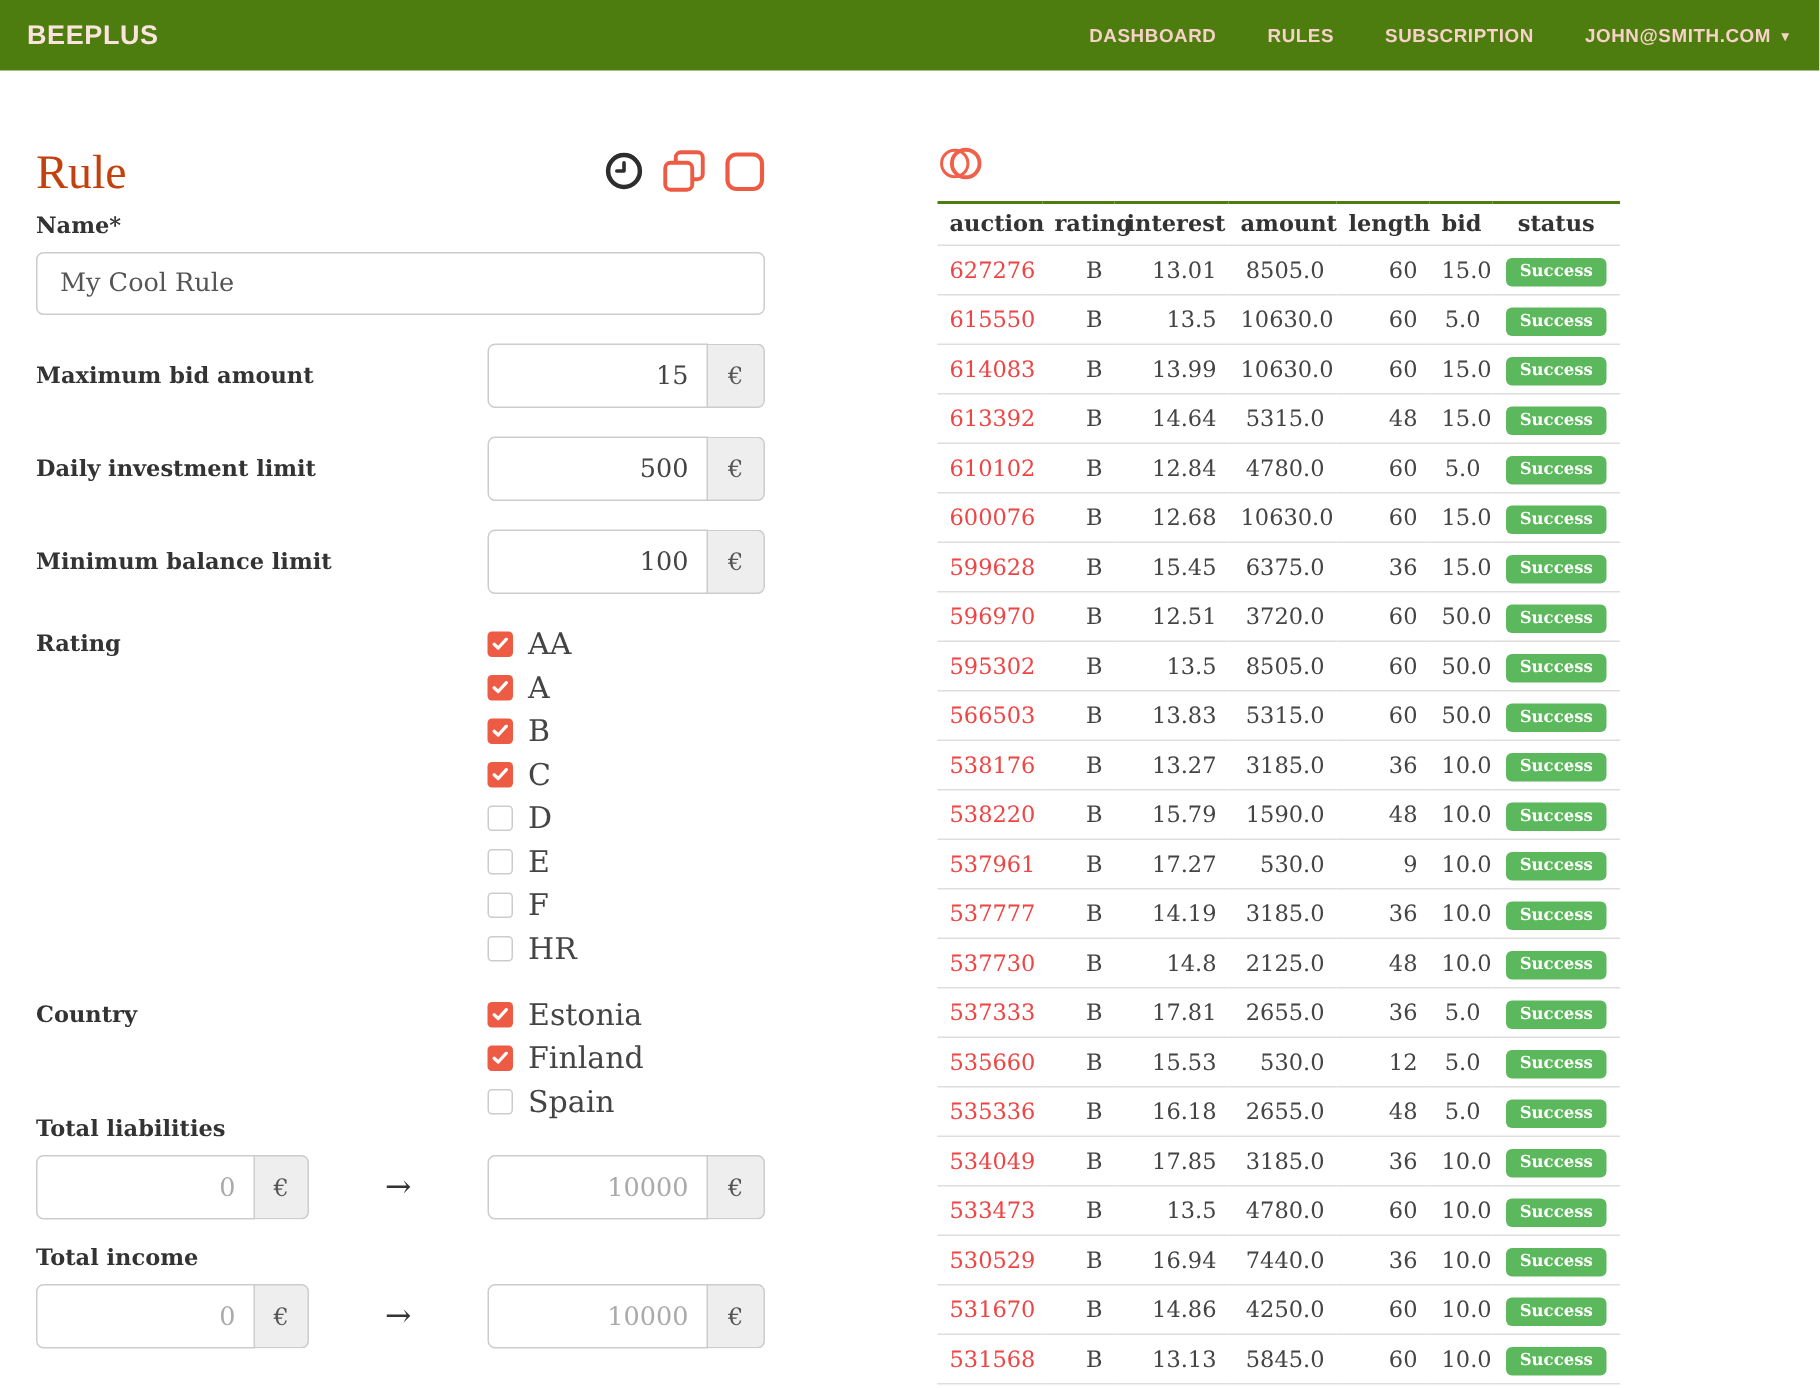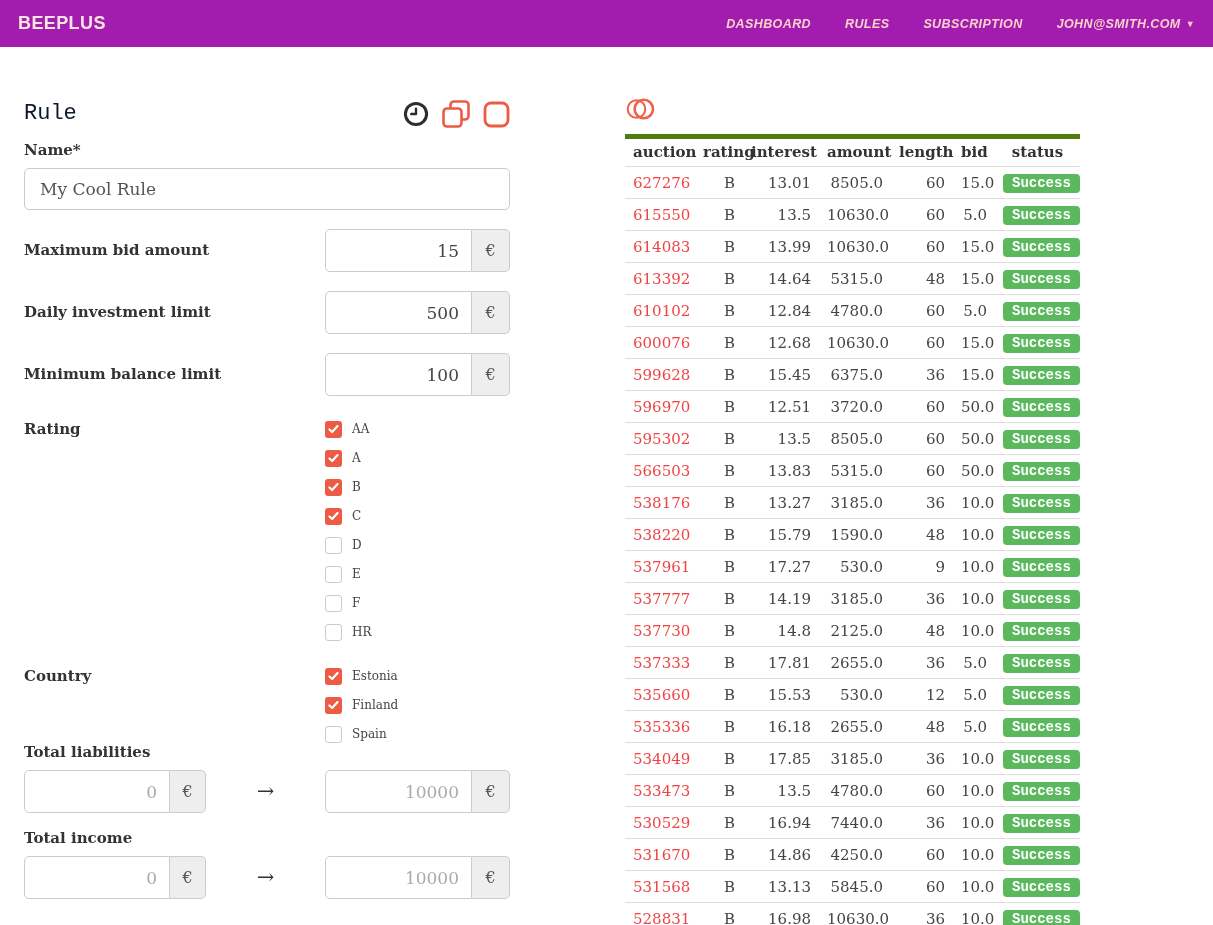--- a/index.html
+++ b/index.html
@@ -1,34 +1,34 @@
 <!DOCTYPE html>
 <html><head>
 <meta charset="utf-8">
 <style>
   * { box-sizing: border-box; }
   body {
     margin: 0; width: 1213px; height: 925px; overflow: hidden;
     background: #fff; font-family: "DejaVu Serif", serif; color: #444;
   }
   
-  .navbar { height: 47px; background: #a21caf; display: flex; align-items: center; padding: 0 18px; }
+  .navbar { height: 47px; background: #4d7c0f; display: flex; align-items: center; padding: 0 18px; }
   .brand { font-family: "Liberation Sans", sans-serif; font-weight: bold; font-size: 18px;
            color: #fbe4de; letter-spacing: .4px; cursor: pointer; }
-  .nav-links { margin-left: auto; display: flex; align-items: flex-end; gap: 34px; font-style: italic; }
+  .nav-links { margin-left: auto; display: flex; align-items: flex-end; gap: 34px; }
   .nav-link { font-family: "Liberation Sans", sans-serif; font-weight: bold; font-size: 12.5px;
               color: #f8d2c9; letter-spacing: .4px; cursor: pointer; white-space: nowrap; }
   .caret { font-size: 9px; margin-left: 5px; position: relative; top: -1px; }
   
   .main { display: flex; padding: 50px 0 0 24px; }
   .left  { width: 486px; flex-shrink: 0; }
   .right { width: 455px; margin-left: 115px; flex-shrink: 0; }
   .panel-head { display: flex; justify-content: space-between; align-items: center; }
-  h1 { margin: 0; font-family: Liberation Mono, monospace; font-size: 22px; font-weight: 400;
-       color: #0f172a; line-height: 34px; }
+  h1 { margin: 0; font-family: Liberation Serif, serif; font-size: 32px; font-weight: 400;
+       color: #c2410c; line-height: 34px; }
   .head-icons { display: flex; align-items: center; gap: 12px; }
   .icon-btn { cursor: pointer; display: flex; align-items: center; }
   
   .form-label { font-weight: bold; font-size: 15px; color: #333; line-height: 19px; }
   .name-group { margin-top: 10px; }
   .name-input { margin-top: 8px; width: 100%; height: 42px; border: 1px solid #ccc; border-radius: 5px;
                 font: 17px "DejaVu Serif", serif; color: #555; padding: 0 15px; outline: none; }
   .field-row { display: flex; justify-content: space-between; align-items: flex-start; margin-top: 19px; }
   .field-row .form-label { margin-top: 12px; }
   .input-group { display: flex; width: 185px; }
@@ -44,37 +44,37 @@
   
   .check-section { display: flex; margin-top: 24px; }
   .check-section .form-label { width: 301px; flex-shrink: 0; }
   .check-col { display: flex; flex-direction: column; gap: 11px; }
   .check-row { display: flex; align-items: center; gap: 10px; cursor: pointer; height: 18px; }
   .checkbox { width: 17px; height: 17px; border-radius: 3px; background: #fff; border: 1px solid #ccc;
               display: flex; align-items: center; justify-content: center; flex-shrink: 0; }
   .checkbox.checked { background: #ED5B44; border: 0; }
   .checkbox svg { width: 11px; height: 9px; fill: none; stroke: #fff; stroke-width: 2.4;
                   stroke-linecap: round; stroke-linejoin: round; }
-  .check-label { font-size: 12px; color: #444; }
+  .check-label { font-size: 20px; color: #444; }
   
   .range-block { }
   .range-block + .range-block { margin-top: 16px; }
   .range-row { display: flex; align-items: center; margin-top: 8px; }
   .arrow { flex: 1; text-align: center; font-size: 21px; color: #333; line-height: 1; }
   
   table { width: 100%; border-collapse: collapse; table-layout: fixed; margin-top: 13px; font-size: 15px; }
-  thead th { font-weight: bold; color: #333; border-top: 5px solid #4d7c0f; border-bottom: 1px solid #ddd;
+  thead th { font-weight: bold; color: #333; border-top: 2px solid #4d7c0f; border-bottom: 1px solid #ddd;
              padding: 3px 8px; line-height: 21px; }
   td { padding: 5px 8px; border-bottom: 1px solid #ddd; color: #444; line-height: 20px;
        overflow: hidden; white-space: nowrap; }
   th.h-left { text-align: left; }  th.h-num { text-align: right; } th.h-center { text-align: center; margin-top: 46px; }
   .c-auction { text-align: left; } .c-num { text-align: right; }  .c-status { text-align: center; }
   a { color: #ef4444; text-decoration: none; cursor: pointer; }
-  .badge { display: inline-block; background: #5CB85C; color: #fff; font-size: 14px; font-weight: bold;
-           padding: 3px 9px 4px; border-radius: 4px; line-height: 12px; font-family: Liberation Mono, monospace; }
+  .badge { display: inline-block; background: #5CB85C; color: #fff; font-size: 11px; font-weight: bold;
+           padding: 3px 9px 4px; border-radius: 4px; line-height: 12px; }
 </style>
 </head>
 <body>
 
 <div class="navbar">
   <span class="brand">BEEPLUS</span>
   <div class="nav-links">
     <span class="nav-link">DASHBOARD</span>
     <span class="nav-link">RULES</span>
     <span class="nav-link">SUBSCRIPTION</span>

